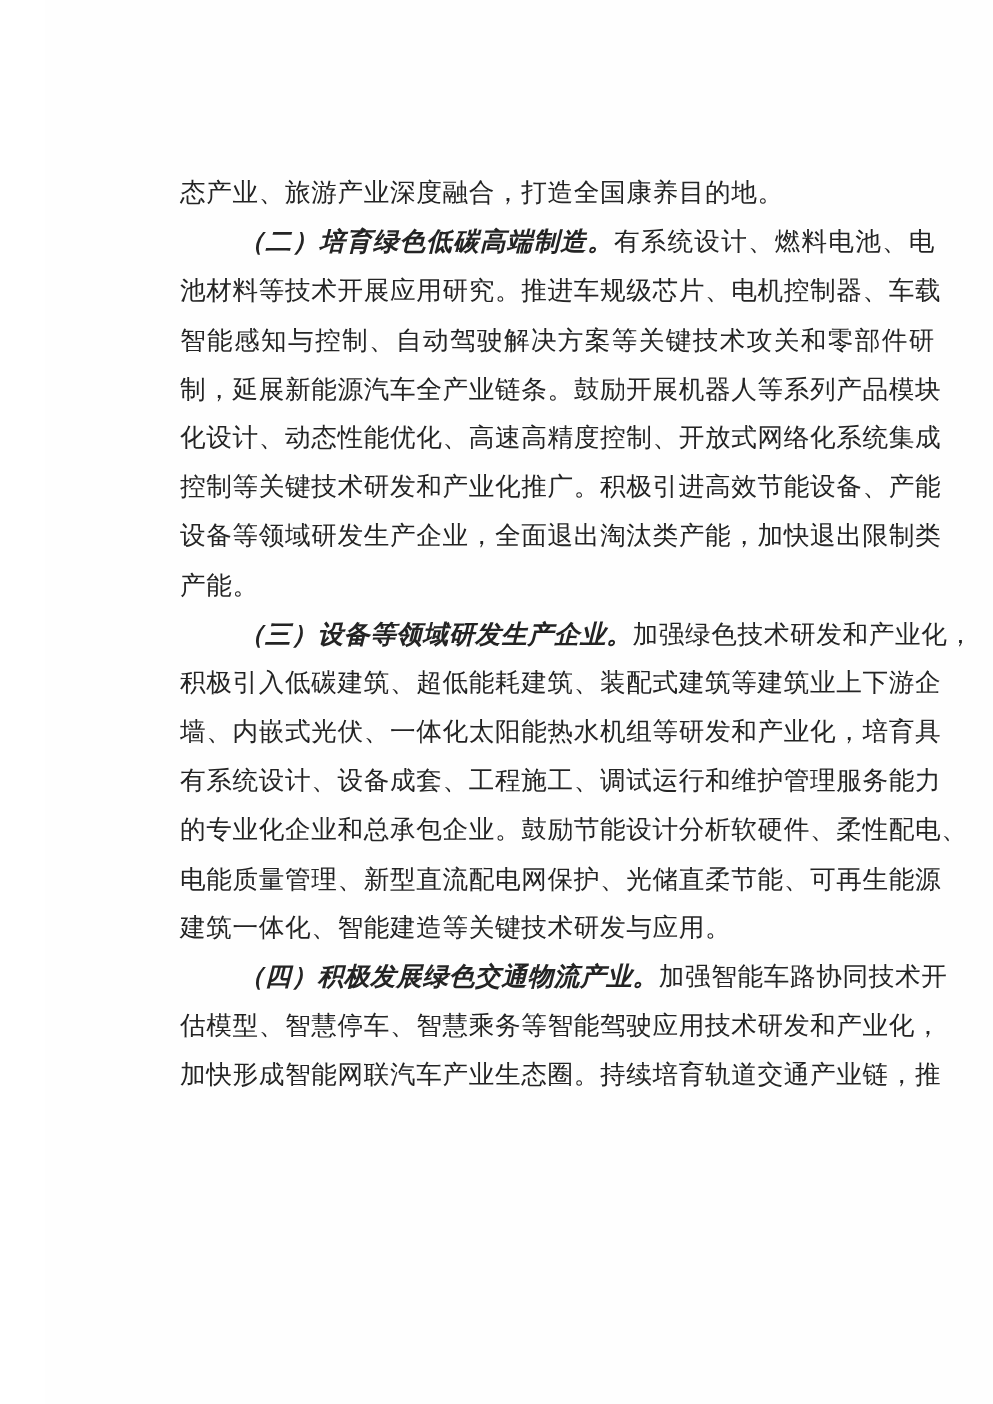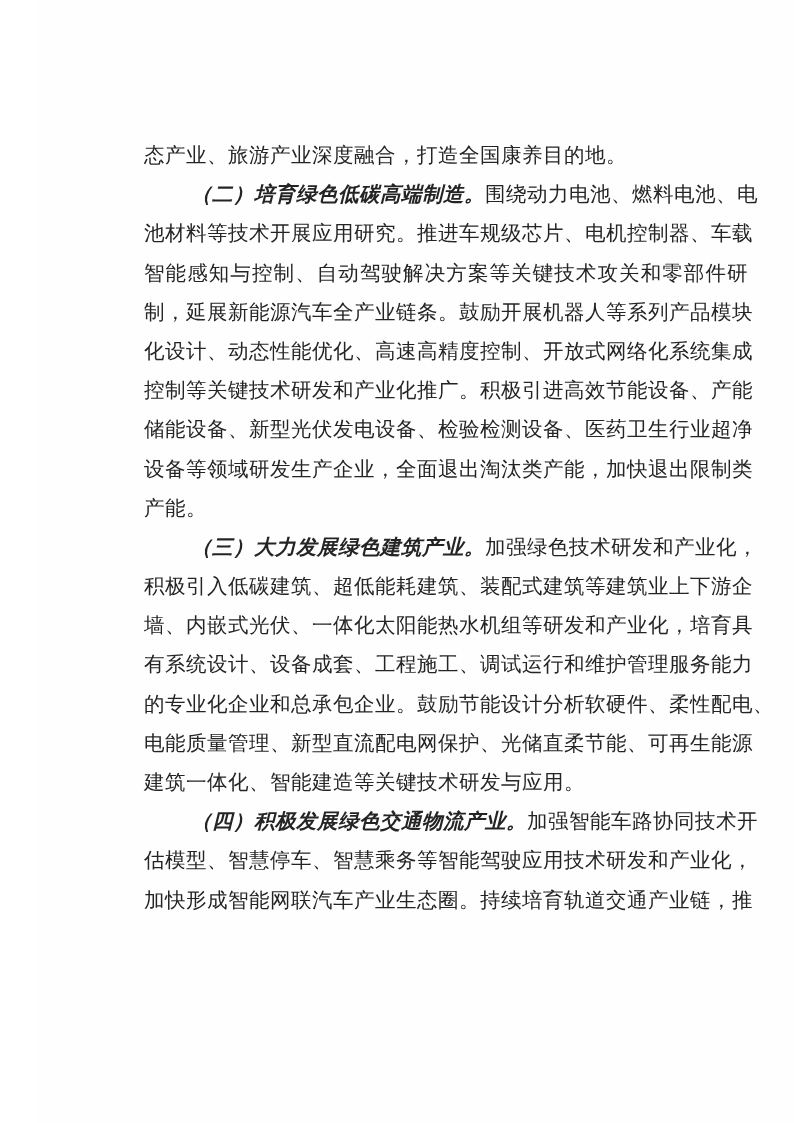--- a/index.html
+++ b/index.html
@@ -41,30 +41,29 @@
     font-weight: 700;
     font-style: italic;
   }
 </style>
 </head>
 <body>
 
 <div class="page">
   <div class="text-block">
       <div class="line"><span class="seg">态产业、旅游产业深度融合，打造全国康养目的地。</span></div>
-      <div class="line fill indent"><span class="seg b">（二）培育绿色低碳高端制造。</span><span class="seg">围绕动力电池、燃料电池、电</span></div>
+      <div class="line fill indent"><span class="seg b">（二）培育绿色低碳高端制造。</span><span class="seg">有系统设计、燃料电池、电</span></div>
       <div class="line fill"><span class="seg">池材料等技术开展应用研究。推进车规级芯片、电机控制器、车载</span></div>
       <div class="line fill"><span class="seg">智能感知与控制、自动驾驶解决方案等关键技术攻关和零部件研</span></div>
       <div class="line fill"><span class="seg">制，延展新能源汽车全产业链条。鼓励开展机器人等系列产品模块</span></div>
       <div class="line fill"><span class="seg">化设计、动态性能优化、高速高精度控制、开放式网络化系统集成</span></div>
       <div class="line fill"><span class="seg">控制等关键技术研发和产业化推广。积极引进高效节能设备、产能</span></div>
-      <div class="line fill"><span class="seg">储能设备、新型光伏发电设备、检验检测设备、医药卫生行业超净</span></div>
       <div class="line fill"><span class="seg">设备等领域研发生产企业，全面退出淘汰类产能，加快退出限制类</span></div>
       <div class="line"><span class="seg">产能。</span></div>
-      <div class="line fill indent"><span class="seg b">（三）大力发展绿色建筑产业。</span><span class="seg">加强绿色技术研发和产业化，</span></div>
+      <div class="line fill indent"><span class="seg b">（三）设备等领域研发生产企业。</span><span class="seg">加强绿色技术研发和产业化，</span></div>
       <div class="line fill"><span class="seg">积极引入低碳建筑、超低能耗建筑、装配式建筑等建筑业上下游企</span></div>
       <div class="line fill"><span class="seg">墙、内嵌式光伏、一体化太阳能热水机组等研发和产业化，培育具</span></div>
       <div class="line fill"><span class="seg">有系统设计、设备成套、工程施工、调试运行和维护管理服务能力</span></div>
       <div class="line fill"><span class="seg">的专业化企业和总承包企业。鼓励节能设计分析软硬件、柔性配电、</span></div>
       <div class="line fill"><span class="seg">电能质量管理、新型直流配电网保护、光储直柔节能、可再生能源</span></div>
       <div class="line"><span class="seg">建筑一体化、智能建造等关键技术研发与应用。</span></div>
       <div class="line fill indent"><span class="seg b">（四）积极发展绿色交通物流产业。</span><span class="seg">加强智能车路协同技术开</span></div>
       <div class="line fill"><span class="seg">估模型、智慧停车、智慧乘务等智能驾驶应用技术研发和产业化，</span></div>
       <div class="line fill"><span class="seg">加快形成智能网联汽车产业生态圈。持续培育轨道交通产业链，推</span></div>
     </div>

